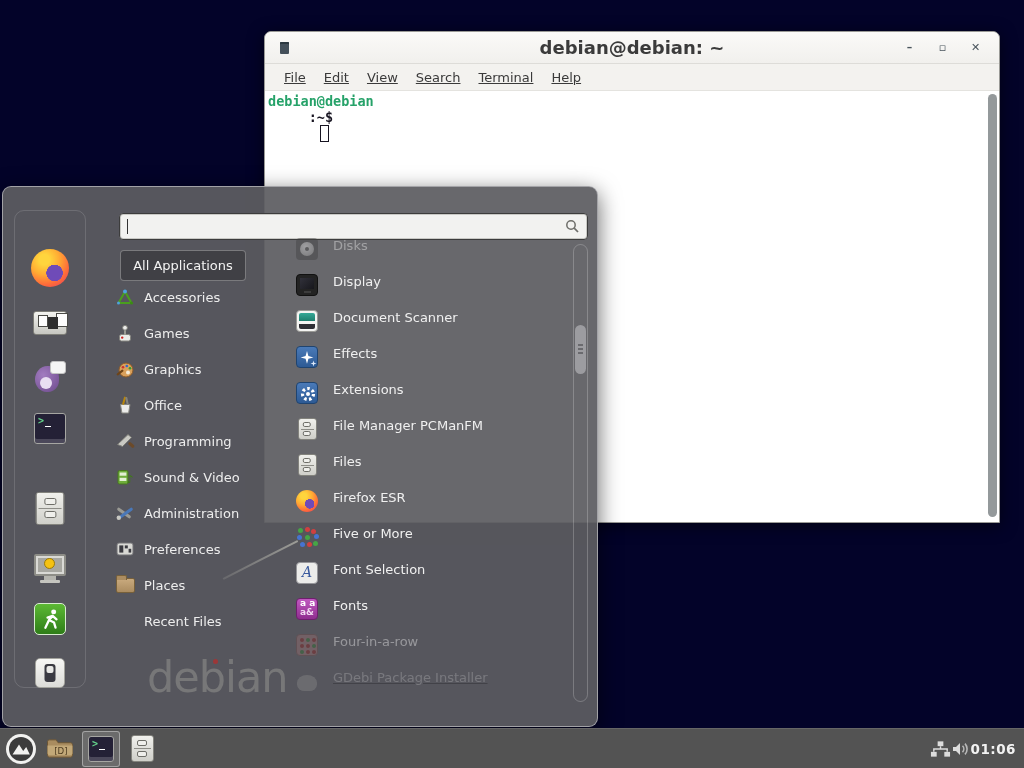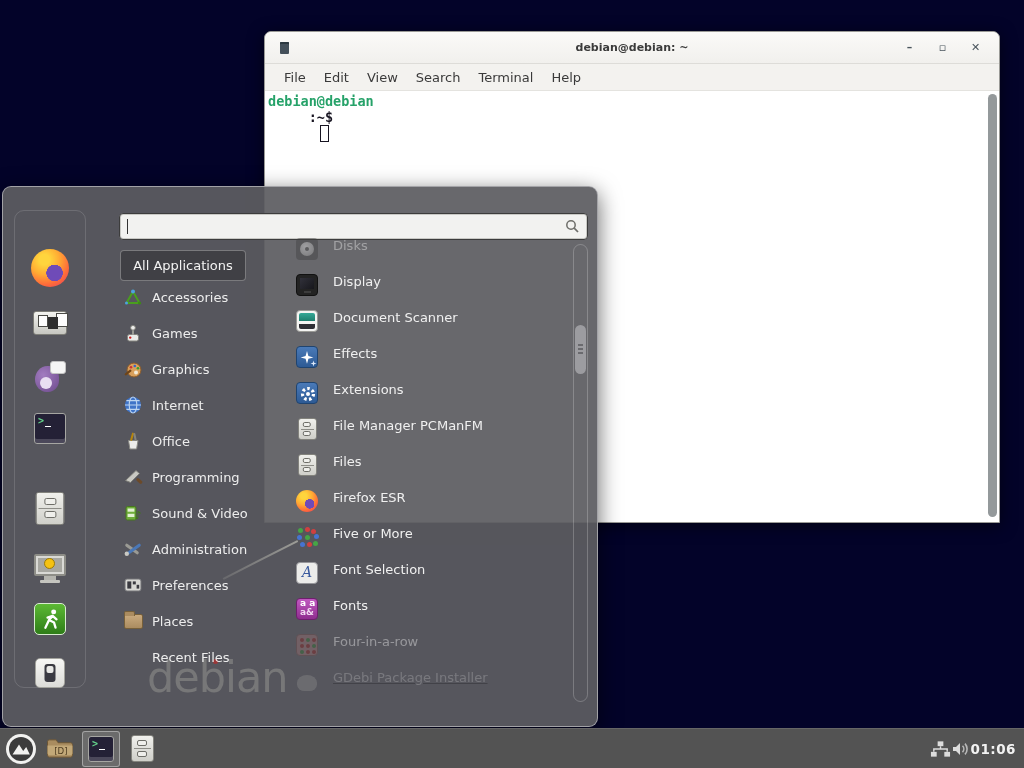--- a/index.html
+++ b/index.html
@@ -9,28 +9,28 @@
   
   .terminal-win { position:absolute; left:264px; top:31px; width:736px; height:492px;
     border-radius:7px 7px 0 0; box-shadow:0 3px 16px rgba(0,0,0,.55);
     background:#fff; border:1px solid #9a9a96; }
   .titlebar { height:32px; background:linear-gradient(#fbfaf8,#f1f0ed);
     border-bottom:1px solid #dddcd8; border-radius:7px 7px 0 0;
     display:flex; align-items:center; position:relative; }
   .win-app-icon { width:9px; height:12px; margin-left:15px; background:#44505a;
     box-shadow:inset 0 2px 0 #2c3840; border-radius:1px; }
   .win-title { position:absolute; left:0; right:0; text-align:center;
-    font-size:11px; font-weight:bold; color:#3b3b3b; }
+    font-size:18px; font-weight:bold; color:#3b3b3b; }
   .win-controls { margin-left:auto; display:flex; align-items:center; gap:14px;
     margin-right:14px; z-index:2; }
   .win-btn { width:19px; height:19px; display:flex; align-items:center; justify-content:center;
     color:#49545c; font-size:11px; font-weight:bold; cursor:default; }
   .menubar { height:27px; background:#f3f2ef; border-bottom:1px solid #e4e3df;
     display:flex; align-items:center; padding-left:10px; }
-  .menubar span { font-size:13px; color:#3a3a3a; padding:3px 9px; }
+  .menubar span { font-size:13px; color:#3a3a3a; padding:3px 9px;text-decoration:underline; }
   .term-content { position:relative; height:431px; background:#ffffff; border-radius:0; }
   .prompt-line { position:absolute; left:3px; top:2px; font-family:"DejaVu Sans Mono", monospace;
     font-size:13.5px; color:#171421; display:flex; align-items:center;flex-direction:column; }
   .prompt-user { font-weight:bold; color:#26a269; }
   .prompt-rest { font-weight:bold; color:#171421; }
   .term-cursor { display:inline-block; width:9px; height:17px; border:1.5px solid #171421;
     margin-left:8px; }
   .term-scrollbar { position:absolute; right:2px; top:3px; width:9px; height:423px;
     background:#94999b; border-radius:5px; }
 
@@ -123,21 +123,21 @@
   .search-caret { width:1px; height:15px; background:#333; }
   .search-mag { margin-left:auto; }
 
   
   .all-apps-btn { position:absolute; left:117px; top:63px; width:126px; height:31px;
     background:rgba(58,58,62,.75); border:1px solid rgba(255,255,255,.3); border-radius:4px;
     display:flex; align-items:center; justify-content:center;
     color:#f2f2f2; font-size:13px; cursor:pointer; }
 
   
-  .cat-list { position:absolute; left:112px; top:92px; width:152px; }
+  .cat-list { position:absolute; left:104px; top:92px; width:152px; }
   .cat-row { height:36px; display:flex; align-items:center; gap:9px; padding-left:8px;
     cursor:pointer; }
   .cat-row .ci { width:20px; height:20px; flex:0 0 20px; display:flex; align-items:center;
     justify-content:center; }
   .cat-row .cl { font-size:13px; color:#ededed; white-space:nowrap; }
   .cat-row.no-icon { padding-left:37px; }
 
   
   .folder-ic { width:19px; height:15px; background:linear-gradient(#c9aa7e,#ab8c60);
     border:1px solid #77603a; border-radius:2px; position:relative; }
@@ -327,30 +327,20 @@
             <circle cx="11.8" cy="7" r="1.3" fill="#3366cc"></circle>
             <circle cx="15" cy="9.2" r="1.3" fill="#33a033"></circle>
             <rect x="1" y="12.5" width="8" height="2.2" rx="1" transform="rotate(-38 5 13.5)" fill="#6e4418"></rect>
           </svg>
       </span>
         <span class="cl">Graphics</span>
     </div>
     <div class="cat-row">
       <span class="ci">
         <svg width="20" height="20" viewBox="0 0 20 20">
-            <circle cx="10" cy="10" r="8" fill="#3f74c8"></circle>
-            <ellipse cx="10" cy="10" rx="3.8" ry="8" fill="none" stroke="#bcd4f0" stroke-width="1.1"></ellipse>
-            <path d="M2 10h16 M3.4 5.6h13.2 M3.4 14.4h13.2" stroke="#bcd4f0" stroke-width="1.1" fill="none"></path>
-          </svg>
-      </span>
-        <span class="cl">Internet</span>
-    </div>
-    <div class="cat-row">
-      <span class="ci">
-        <svg width="20" height="20" viewBox="0 0 20 20">
             <path d="M5.5 9.5h9.5L13.6 18H6.9z" fill="#ececea" stroke="#8a8a84"></path>
             <rect x="8" y="1.5" width="2" height="8.5" rx="1" transform="rotate(16 9 6)" fill="#b8860b"></rect>
             <rect x="11" y="2" width="2" height="8" rx="1" transform="rotate(-12 12 6)" fill="#84847e"></rect>
           </svg>
       </span>
         <span class="cl">Office</span>
     </div>
     <div class="cat-row">
       <span class="ci">
         <svg width="20" height="20" viewBox="0 0 20 20">

